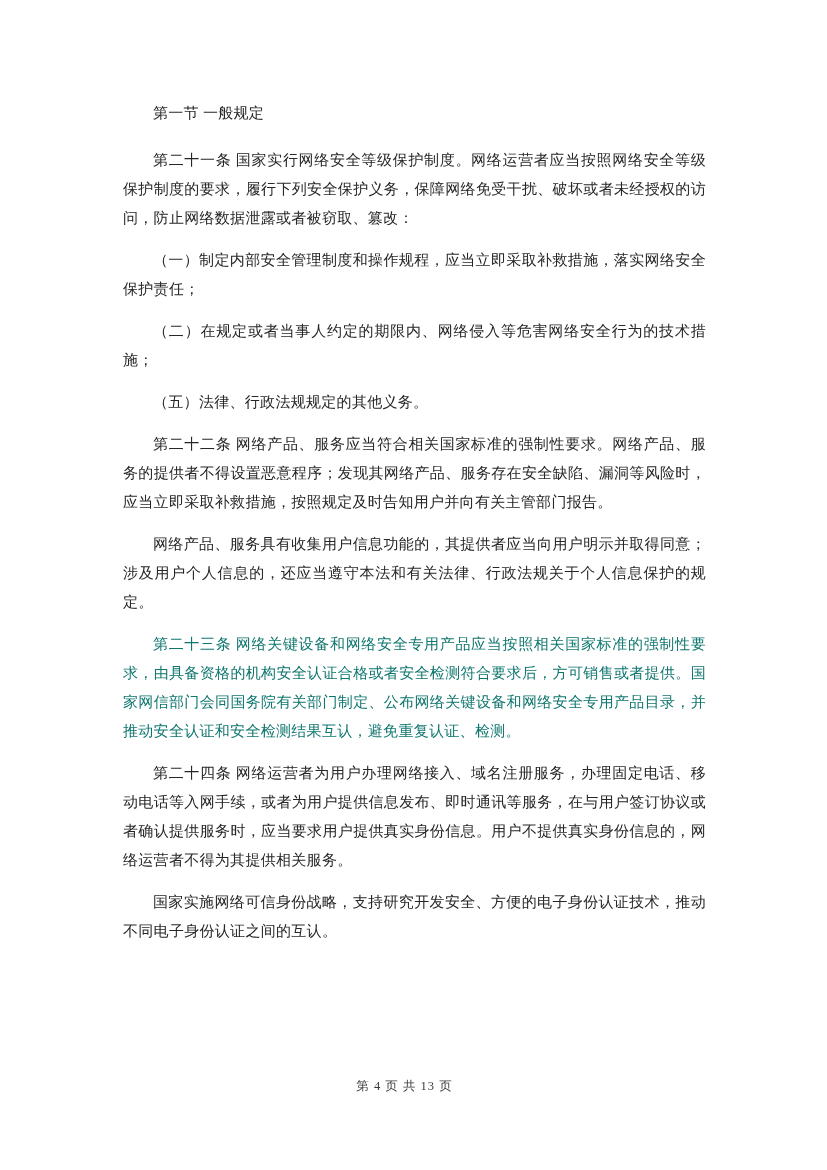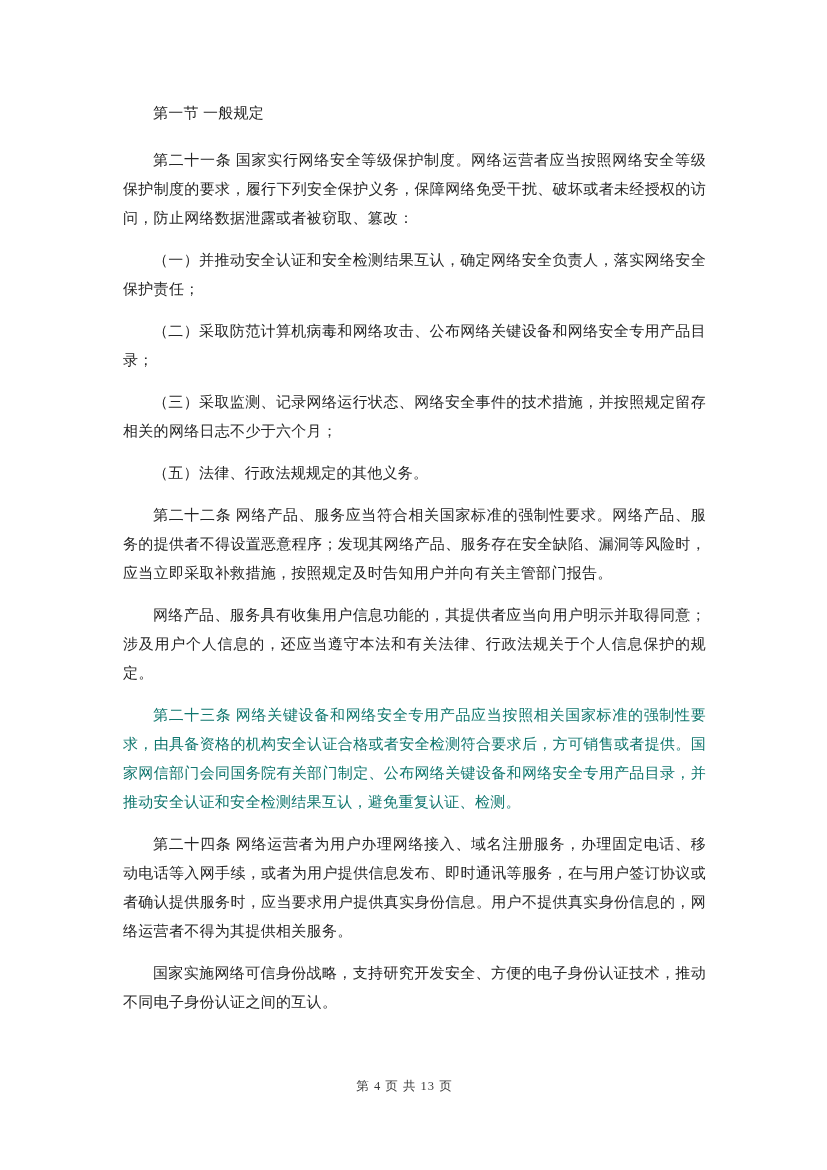--- a/index.html
+++ b/index.html
@@ -52,25 +52,24 @@
 </style>
 </head>
 <body>
 
 <div class="page">
   <div class="content">
     <p class="para heading">第一节 一般规定</p>
 
     <p class="para">第二十一条 国家实行网络安全等级保护制度。网络运营者应当按照网络安全等级保护制度的要求，履行下列安全保护义务，保障网络免受干扰、破坏或者未经授权的访问，防止网络数据泄露或者被窃取、篡改：</p>
 
-    <p class="para">（一）并推动安全认证和安全检测结果互认，确定网络安全负责人，落实网络安全保护责任；</p>
+    <p class="para">（一）制定内部安全管理制度和操作规程，应当立即采取补救措施，落实网络安全保护责任；</p>
 
-    <p class="para">（二）采取防范计算机病毒和网络攻击、公布网络关键设备和网络安全专用产品目录；</p>
+    <p class="para">（二）在规定或者当事人约定的期限内、网络侵入等危害网络安全行为的技术措施；</p>
 
-    <p class="para">（三）采取监测、记录网络运行状态、网络安全事件的技术措施，并按照规定留存相关的网络日志不少于六个月；</p>
 
 
     <p class="para">（五）法律、行政法规规定的其他义务。</p>
 
     <p class="para">第二十二条 网络产品、服务应当符合相关国家标准的强制性要求。网络产品、服务的提供者不得设置恶意程序；发现其网络产品、服务存在安全缺陷、漏洞等风险时，应当立即采取补救措施，按照规定及时告知用户并向有关主管部门报告。</p>
 
 
     <p class="para">网络产品、服务具有收集用户信息功能的，其提供者应当向用户明示并取得同意；涉及用户个人信息的，还应当遵守本法和有关法律、行政法规关于个人信息保护的规定。</p>
 
     <p class="para red">第二十三条 网络关键设备和网络安全专用产品应当按照相关国家标准的强制性要求，由具备资格的机构安全认证合格或者安全检测符合要求后，方可销售或者提供。国家网信部门会同国务院有关部门制定、公布网络关键设备和网络安全专用产品目录，并推动安全认证和安全检测结果互认，避免重复认证、检测。</p>

